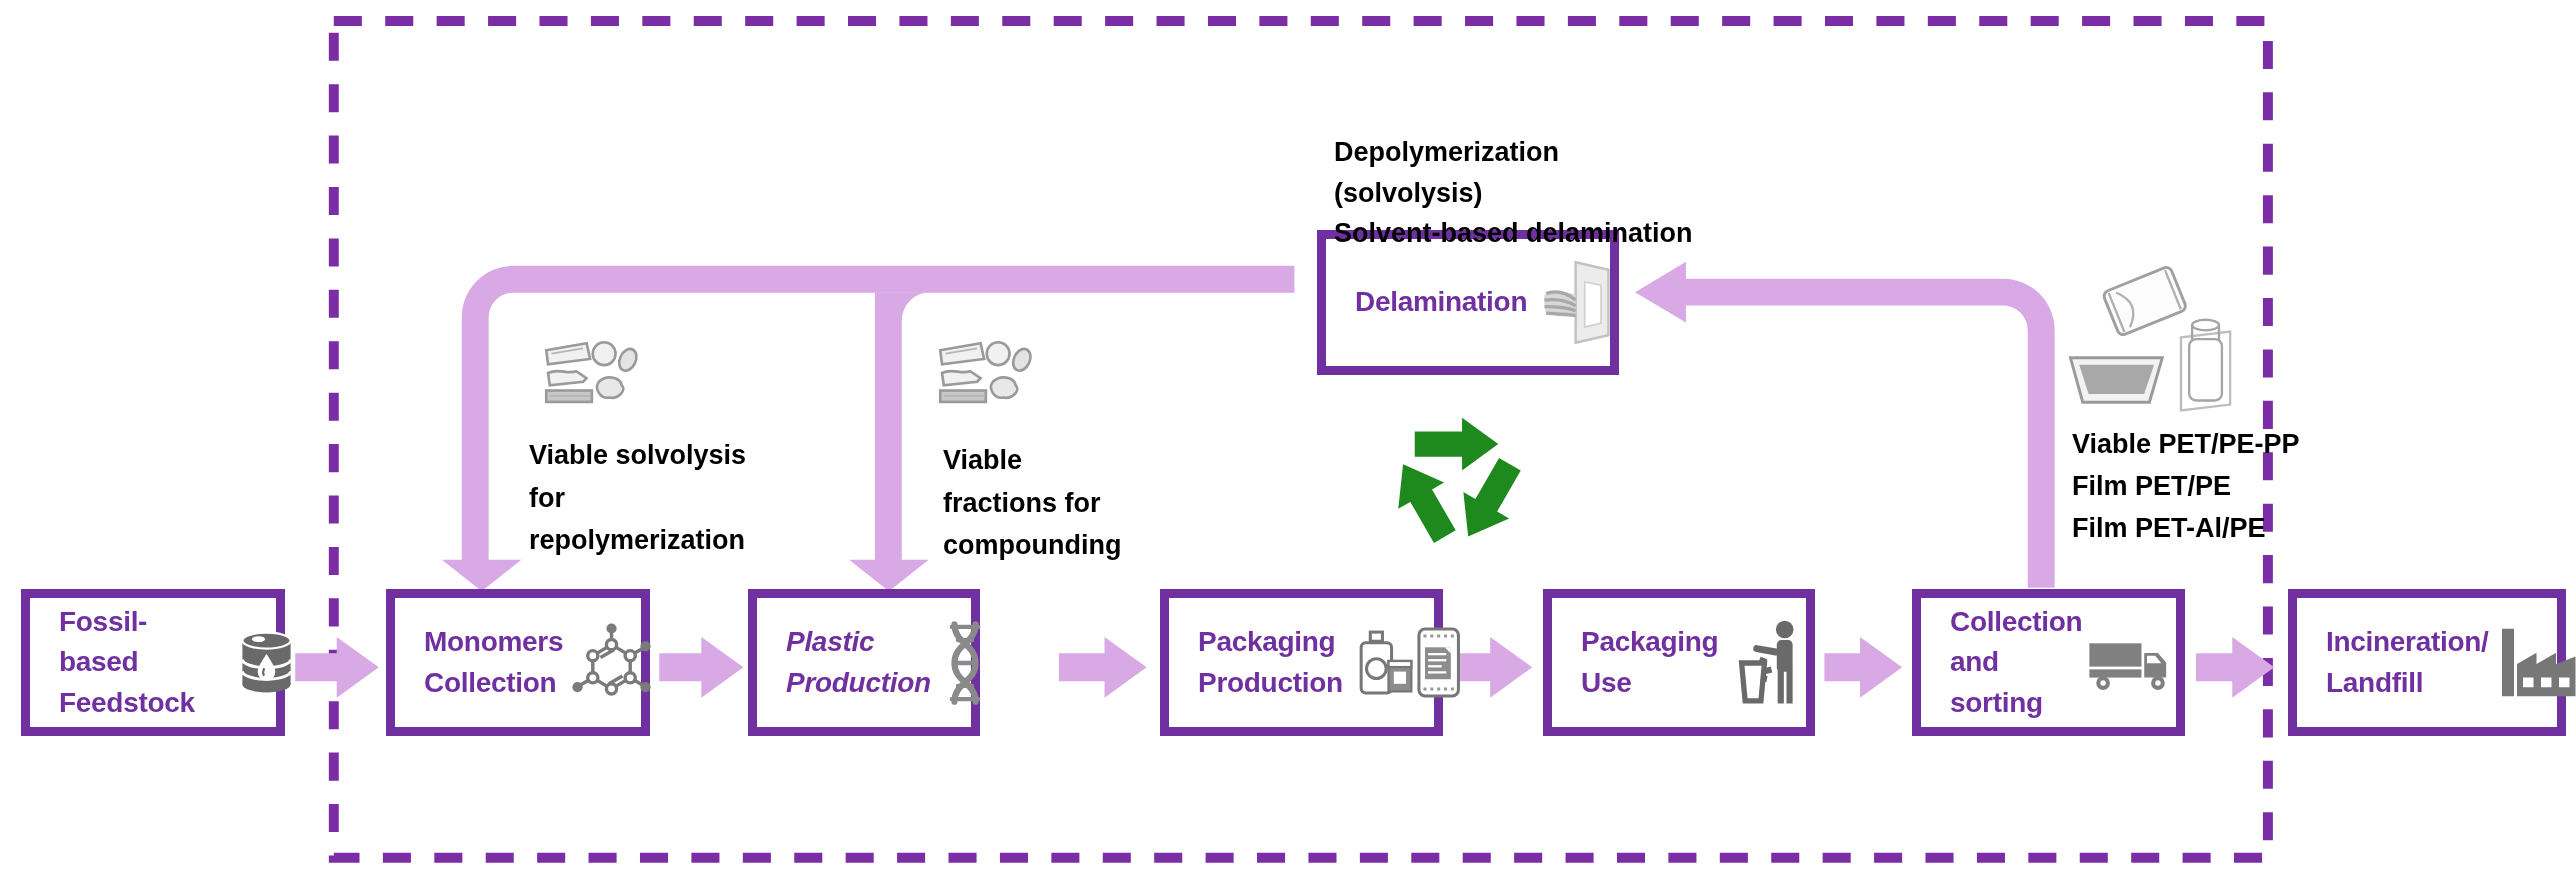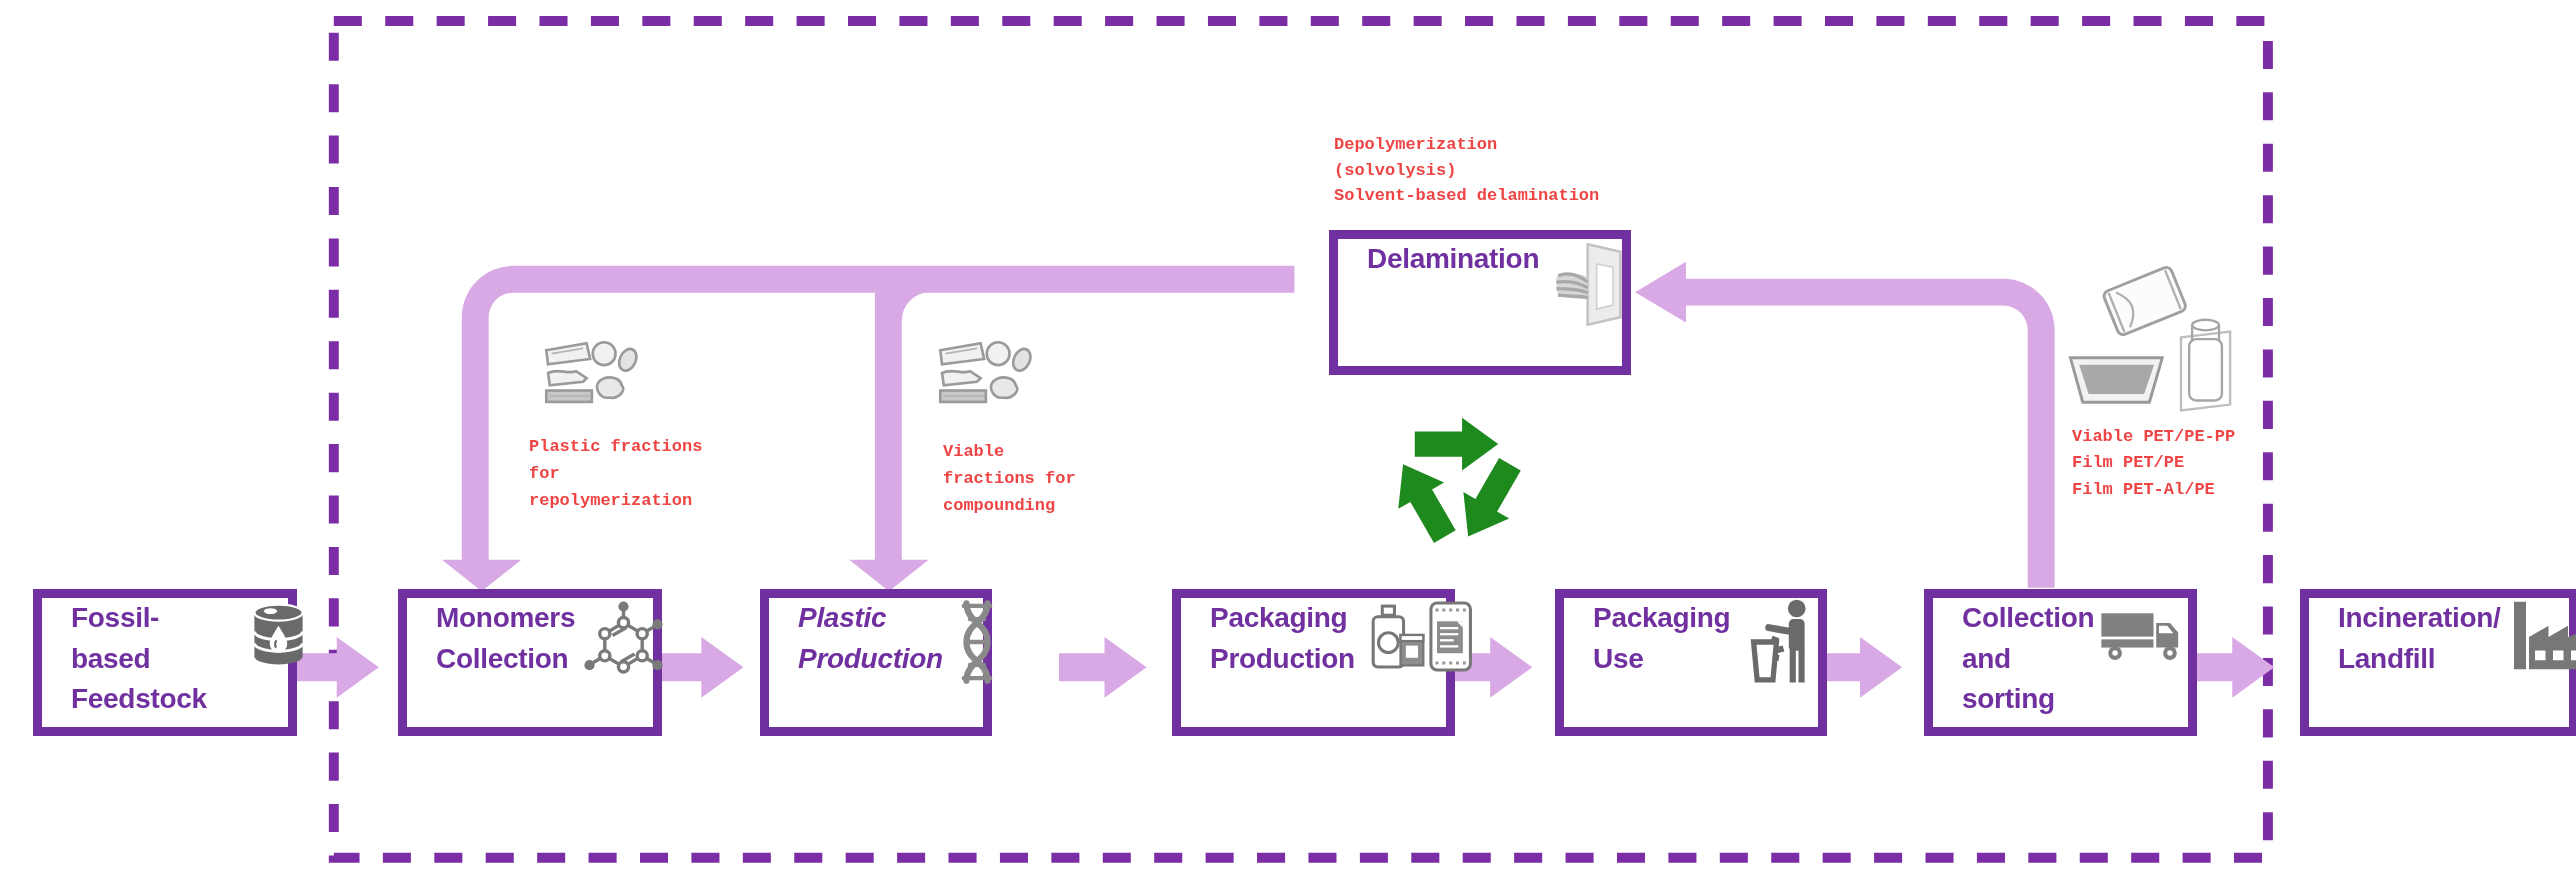--- a/index.html
+++ b/index.html
@@ -3,36 +3,36 @@
 <meta charset="utf-8">
 <style>
   html,body{margin:0;padding:0;background:#ffffff;}
   body{width:2576px;height:887px;position:relative;overflow:hidden;
        font-family:"Liberation Sans",sans-serif;}
   #canvas{position:absolute;left:0;top:0;width:2576px;height:887px;background:#fff;}
   svg.overlay{position:absolute;left:0;top:0;}
 
   .pbox{position:absolute;top:589px;height:147px;background:#fff;
         border:9.4px solid #7030A0;box-sizing:border-box;
-        display:flex;gap:5.8px;padding:0 14px 0 29px;z-index:3;margin-left:12px;}
+        display:flex;align-items:center;gap:5.8px;padding:0 14px 0 29px;z-index:3;}
   .pbox .box-label{flex:1;color:#7030A0;font-weight:bold;font-size:28px;
         line-height:1.45;white-space:pre-line;letter-spacing:-0.3px;}
   .pbox svg{flex-shrink:0;}
 
   #box-fossil{left:21px;width:264px;gap:35px;}
   #box-monomers{left:386px;width:264px;}
   #box-plastic{left:748px;width:232px;font-style:italic;}
   #box-packprod{left:1160px;width:283px;}
   #box-packuse{left:1543px;width:272px;}
   #box-collection{left:1912px;width:273px;padding-right:11px;}
   #box-incineration{left:2288px;width:278px;}
   #box-delamination{left:1317px;top:230px;width:302px;height:145px;}
 
-  .note{position:absolute;color:#ef4444;font-weight:bold;font-size:17px;
-        line-height:1.58;white-space:pre-line;z-index:4;font-family:Liberation Mono, monospace;}
+  .note{position:absolute;color:#000000;font-weight:bold;font-size:27px;
+        line-height:1.58;white-space:pre-line;z-index:4;}
   #note-delam{left:1334px;top:132px;line-height:1.5;}
   #note-repoly{left:529px;top:434px;}
   #note-compound{left:943px;top:439px;}
   #note-streams{left:2072px;top:424px;line-height:1.55;}
 
   .float-icon{position:absolute;z-index:2;}
 </style>
 </head>
 <body>
 
@@ -195,21 +195,21 @@
         <path d="M14 52 C30 50 42 53 52 59"></path>
         <path d="M14 60 C30 60 42 61 52 65"></path>
         <path d="M16 68 C30 70 42 68 52 71"></path>
       </g>
     </svg>
   </div>
 
   <div class="note" id="note-delam">Depolymerization
 (solvolysis)
 Solvent-based delamination</div>
-  <div class="note" id="note-repoly">Plastic fractions
+  <div class="note" id="note-repoly">Viable solvolysis
 for
 repolymerization</div>
   <div class="note" id="note-compound">Viable
 fractions for
 compounding</div>
   <div class="note" id="note-streams">Viable PET/PE-PP
 Film PET/PE
 Film PET-Al/PE</div>
 
   <svg class="float-icon" style="left:541px;top:336px;" width="114" height="88" viewBox="0 0 130 100">

